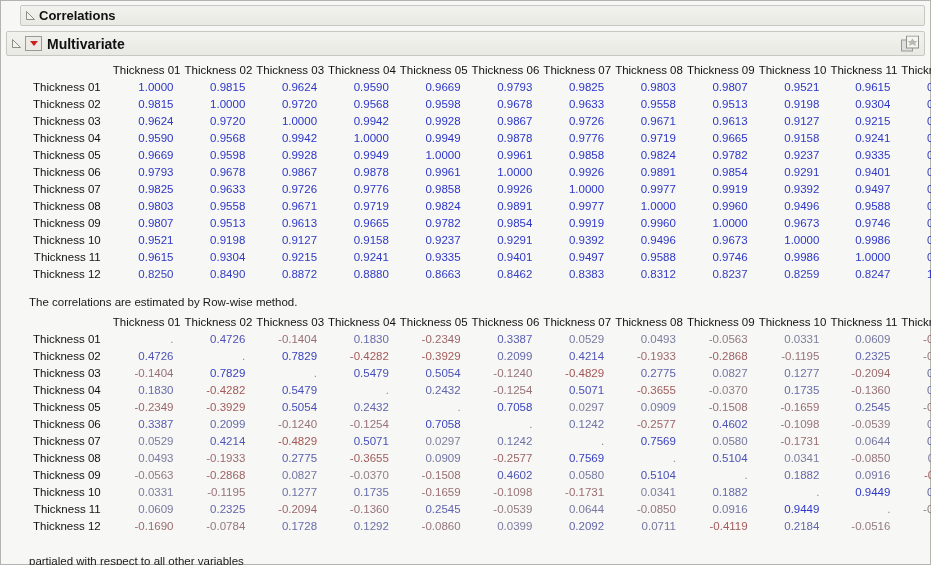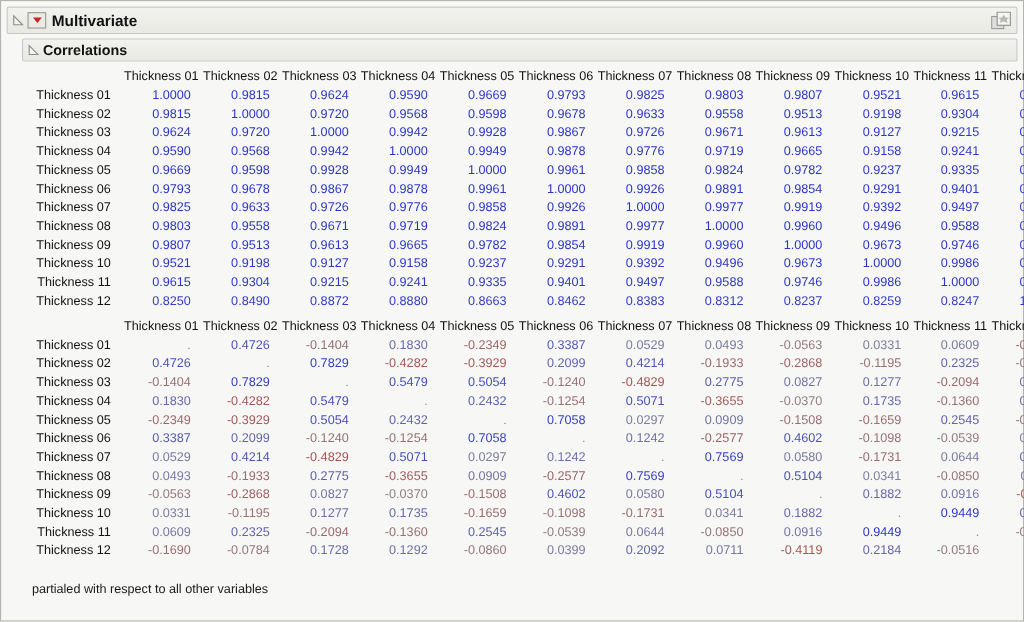--- a/index.html
+++ b/index.html
@@ -69,49 +69,49 @@
   .note{
     padding-left:28px;font-size:11.5px;color:#1a1a1a;
   }
   .note.top{padding-top:13px;}
   .note.bottom{padding-top:20px;}
 </style>
 </head>
 <body>
 
 <div class="outer-frame">
+
+  <div class="titlebar level1">
+    <span class="disclosure">
+      <svg width="11" height="11" viewBox="0 0 11 11">
+          <path d="M1.5 9.5 L1.5 1.5 L9.5 9.5 Z" fill="#f2f2ee" stroke="#8d8d86" stroke-width="1"></path>
+        </svg>
+    </span>
+    <span class="title-text">Correlations</span>
+  </div>
 
   <div class="titlebar level0">
     <span class="disclosure">
       <svg width="11" height="11" viewBox="0 0 11 11">
           <path d="M1.5 9.5 L1.5 1.5 L9.5 9.5 Z" fill="#f2f2ee" stroke="#8d8d86" stroke-width="1"></path>
         </svg>
     </span>
     <span class="redtri-box">
       <span class="redtri"></span>
     </span>
     <span class="title-text">Multivariate</span>
     <span class="win-icon">
       <svg width="19" height="17" viewBox="0 0 19 17">
         <rect x="0.5" y="4.5" width="11" height="11" fill="#dedede" stroke="#9a9a93"></rect>
         <rect x="5.5" y="0.5" width="12" height="12" fill="#f4f4f2" stroke="#8f8f88"></rect>
         <path d="M11.5 3 L13.4 5.6 L16.5 5.6 L14.2 7.5 L15 10.5 L11.5 8.8 L8 10.5 L8.8 7.5 L6.5 5.6 L9.6 5.6 Z" fill="#b9b9b2"></path>
       </svg>
     </span>
   </div>
 
-  <div class="titlebar level1">
-    <span class="disclosure">
-      <svg width="11" height="11" viewBox="0 0 11 11">
-          <path d="M1.5 9.5 L1.5 1.5 L9.5 9.5 Z" fill="#f2f2ee" stroke="#8d8d86" stroke-width="1"></path>
-        </svg>
-    </span>
-    <span class="title-text">Correlations</span>
-  </div>
-
   <div class="table-wrap">
     <table class="corr" id="corr-table">
         <thead>
           <tr>
             <th class="colhead"></th>
             <th class="colhead">Thickness 01</th>
             <th class="colhead">Thickness 02</th>
             <th class="colhead">Thickness 03</th>
             <th class="colhead">Thickness 04</th>
             <th class="colhead">Thickness 05</th>
@@ -302,20 +302,21 @@
             <td class="val" style="color: rgb(52, 61, 195);">0.8312</td>
             <td class="val" style="color: rgb(53, 62, 195);">0.8237</td>
             <td class="val" style="color: rgb(53, 62, 195);">0.8259</td>
             <td class="val" style="color: rgb(53, 62, 195);">0.8247</td>
             <td class="val" style="color: rgb(43, 53, 200);">1.0000</td>
           </tr>
         </tbody>
       </table>
   </div>
 
+  <div class="note top">The correlations are estimated by Row-wise method.</div>
 
 
   <div class="table-wrap">
     <table class="corr" id="pcorr-table">
         <thead>
           <tr>
             <th class="colhead"></th>
             <th class="colhead">Thickness 01</th>
             <th class="colhead">Thickness 02</th>
             <th class="colhead">Thickness 03</th>

